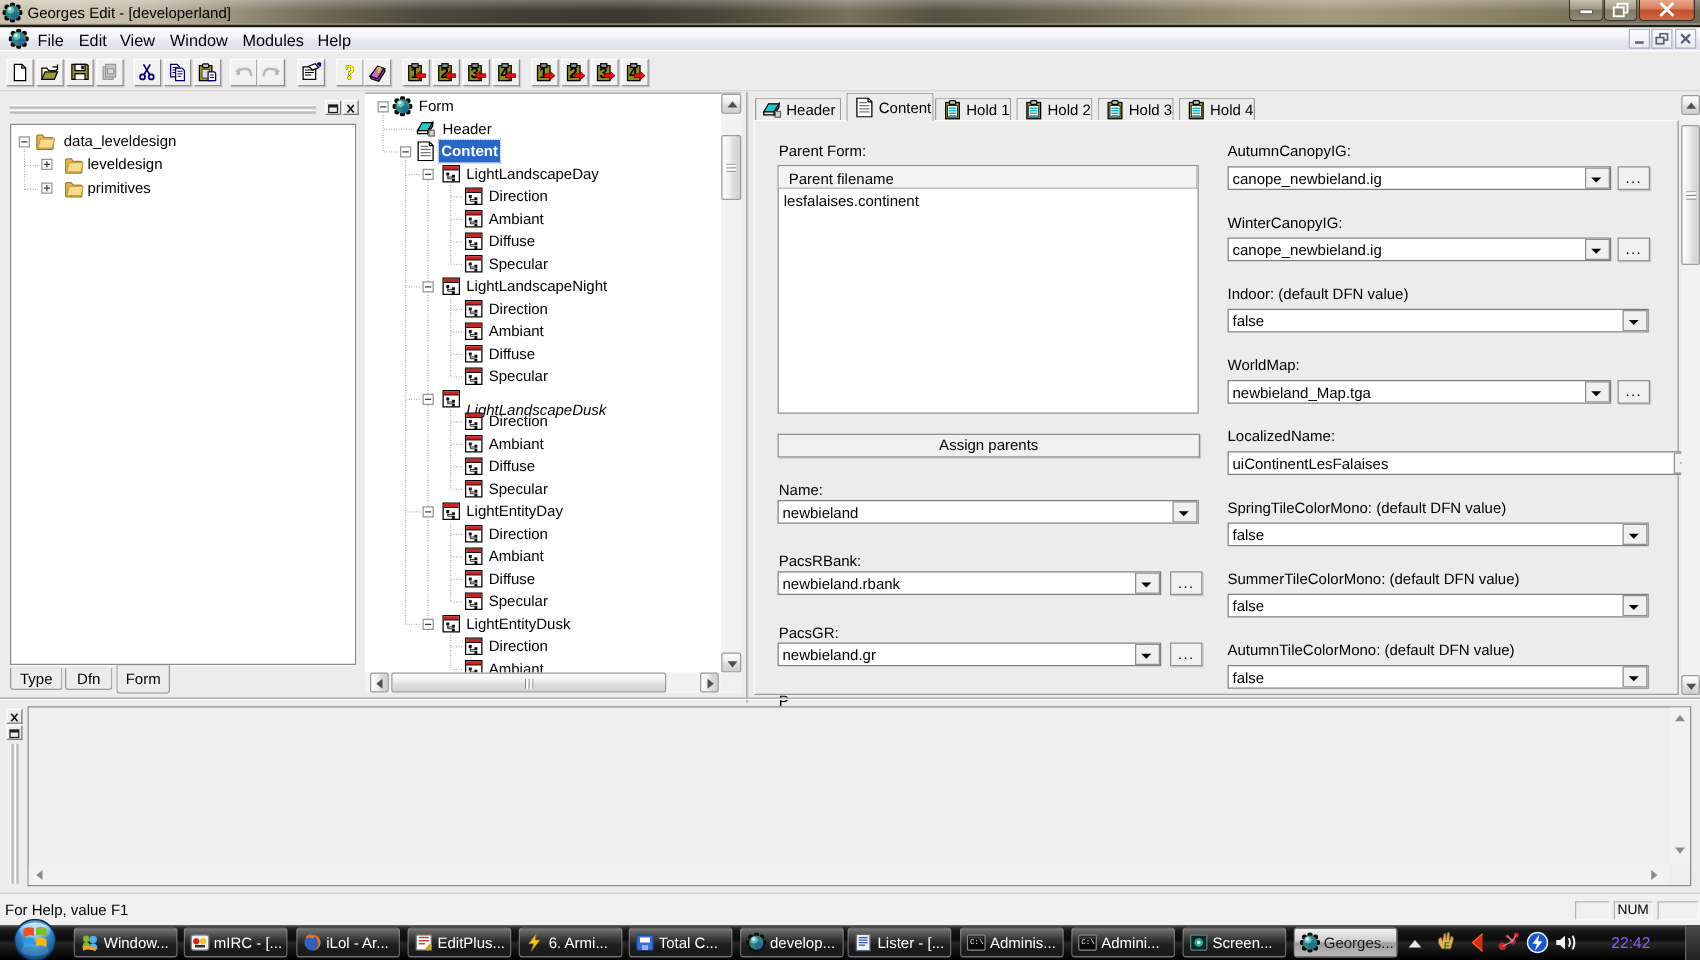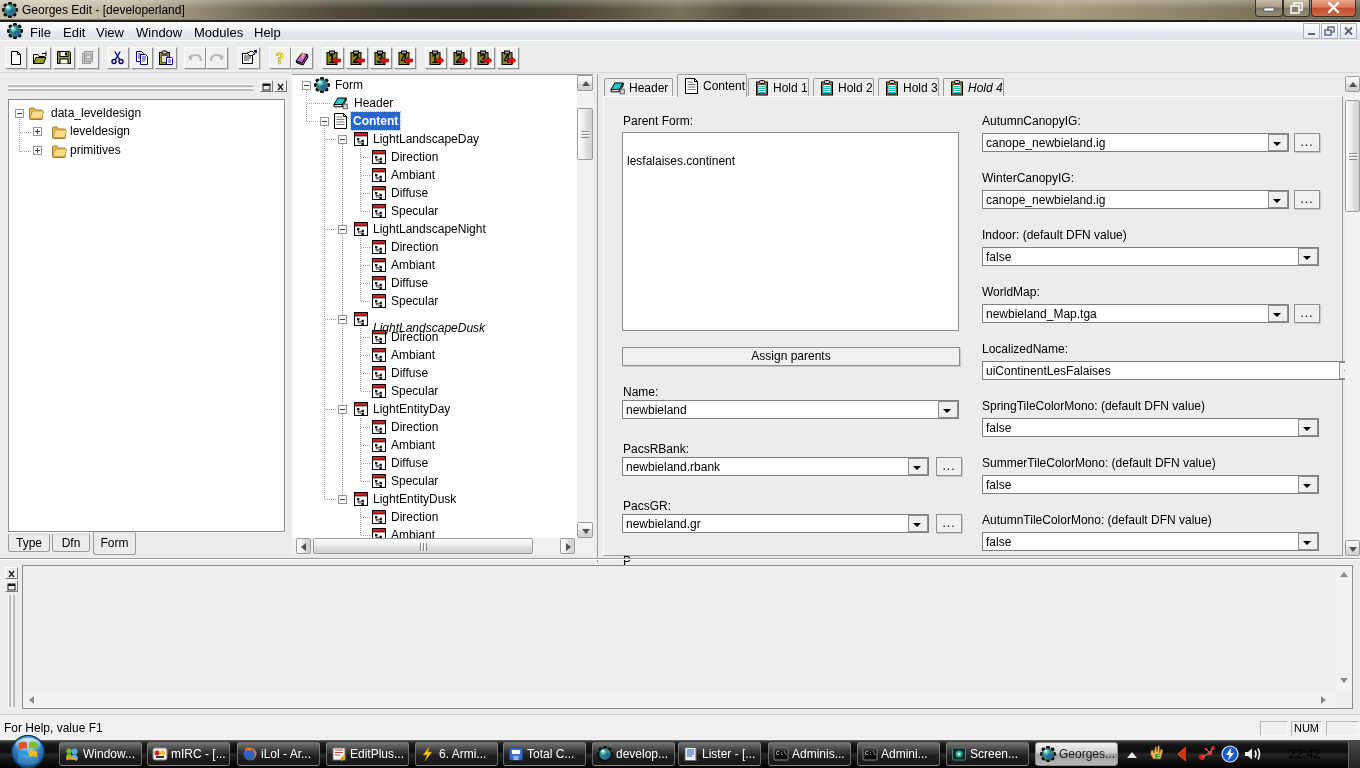--- a/index.html
+++ b/index.html
@@ -96,21 +96,21 @@
 
 #taskbar { position:absolute; left:0; top:740px; width:1360px; height:28px;
   background:linear-gradient(180deg,#6a6a6a 0,#2e2e2e 2px,#161616 5px,#0c0c0c 42%,#262626 52%,#101010 75%,#000 100%); }
 .task { position:absolute; top:742px; height:24px; width:83px; border-radius:3px;
   border:1px solid rgba(150,150,150,.6);
   background:linear-gradient(180deg,rgba(175,175,175,.6),rgba(95,95,95,.4) 45%,rgba(25,25,25,.3) 55%,rgba(60,60,60,.35));
   color:#fff; font-size:12px; }
 .task .ttext { position:absolute; left:23px; top:4px; width:56px; overflow:hidden; white-space:nowrap; }
 .task svg { position:absolute; left:4px; top:3px; }
 #gactive { background:linear-gradient(180deg,#f2f2f2,#cfcfcf 45%,#9f9f9f 52%,#b8b8b8); color:#1a1a1a; border:1px solid #8a8a8a; }
-#clock { position:absolute; left:1289px; top:747px; color:#000000; font-size:12.5px; }
+#clock { position:absolute; left:1289px; top:747px; color:#8b5cf6; font-size:12.5px; }
 #showdesk { position:absolute; left:1348px; top:740px; width:12px; height:28px; background:linear-gradient(180deg,#4a4a4a,#222); border-left:1px solid #666; }
 </style>
 </head>
 <body>
 
 <div id="titlebar">
     <div class="sheen"></div>
   </div>
 <div id="titletext">Georges Edit - [developerland]</div>
 <svg class="abs" style="left:2px; top:2px" width="16" height="16">
@@ -632,27 +632,30 @@
 <div class="tab" style="left:878px; top:78px; width:61px; height:18px;">
       <svg style="position:absolute; left:5px; top:1px" width="16" height="16">
         <use href="#clipi"></use>
       </svg>
       <span style="position:absolute; left:24px; top:2px;">Hold 3</span>
     </div>
 <div class="tab" style="left:943px; top:78px; width:61px; height:18px;">
       <svg style="position:absolute; left:5px; top:1px" width="16" height="16">
         <use href="#clipi"></use>
       </svg>
-      <span style="position:absolute; left:24px; top:2px;font-style:italic;">Hold 4</span>
+      <span style="position:absolute; left:24px; top:2px;">Hold 4</span>
     </div>
 </div>
 <div id="tabbody"></div>
 <div id="rform">
 <div class="flabel" style="left:623px; top:114px;">Parent Form:</div>
 <div id="plist">
+      <div id="plisthdr">
+        <span style="position:absolute; left:8px; top:3px; font-size:12px;">Parent filename</span>
+      </div>
       <div style="position:absolute; left:4px; top:21px; font-size:12px;">lesfalaises.continent</div>
     </div>
 <div id="assignbtn">Assign parents</div>
 <div class="flabel" style="left:623px; top:385px;">Name:</div>
 <div class="combo" style="left:622px; top:400px; width:337px;">
       <span class="ctext">newbieland</span>
       <div class="cbtn">
         <div class="carr"></div>
       </div>
     </div>

